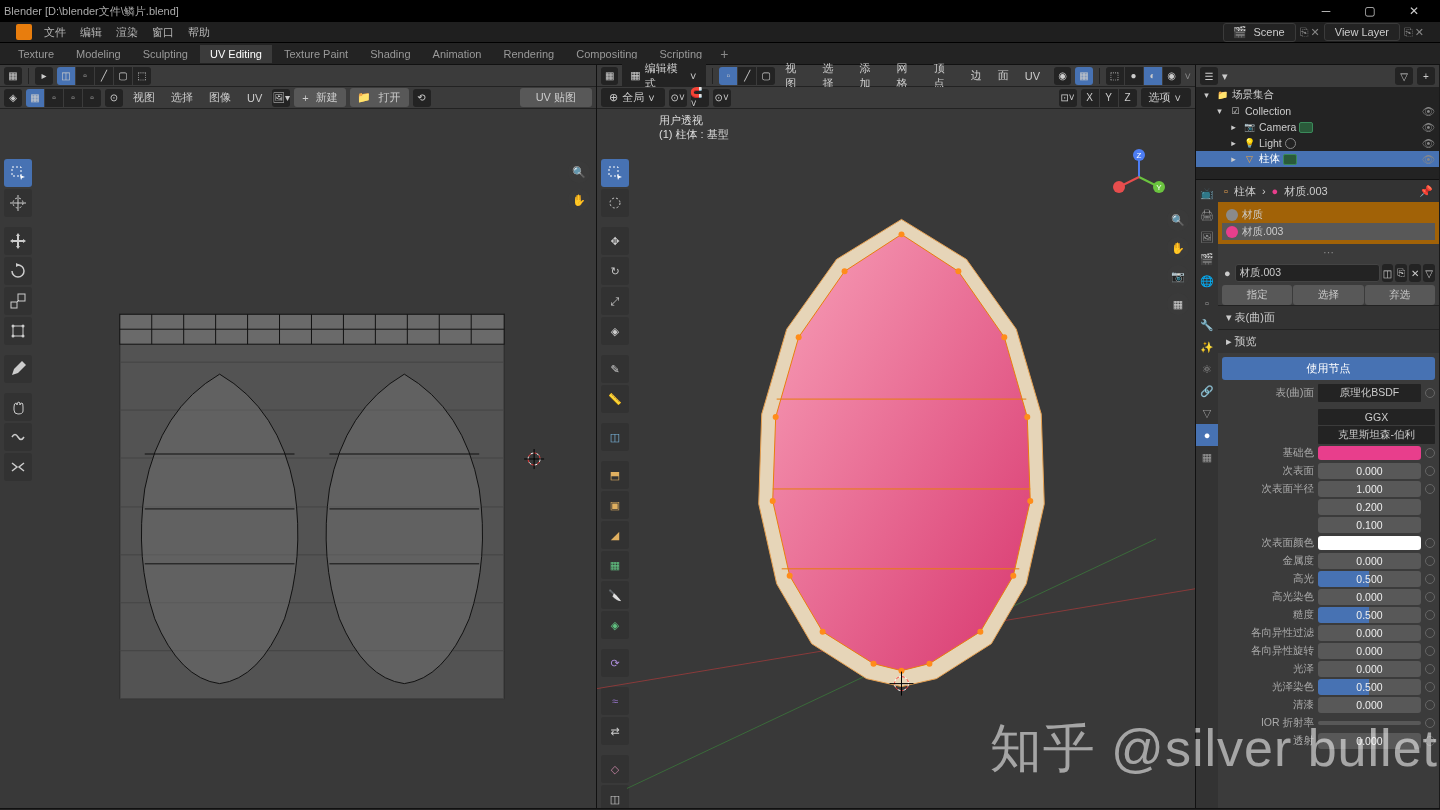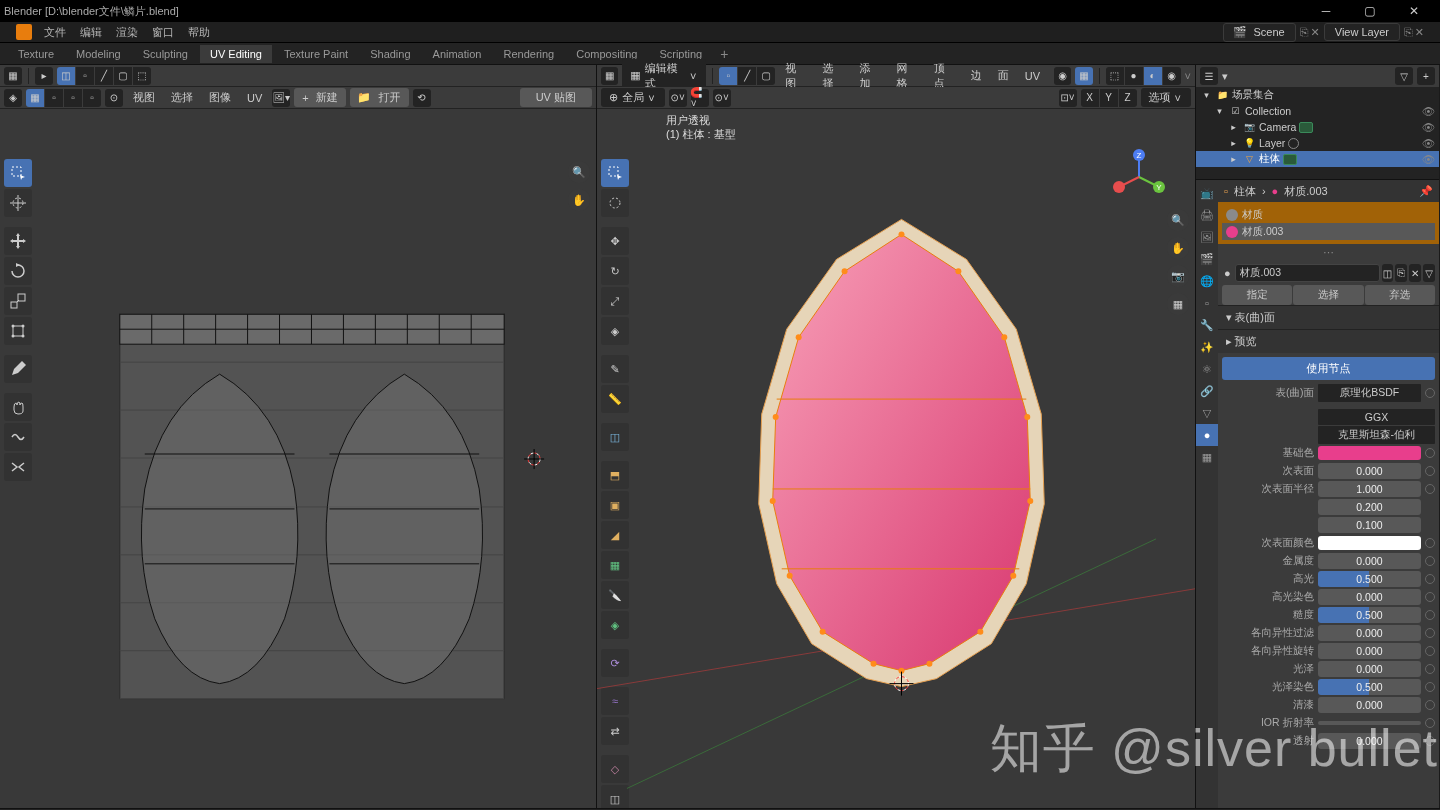--- a/index.html
+++ b/index.html
@@ -31,21 +31,21 @@
 .hdr-dropdown { background:#232323; padding:2px 10px 2px 8px; border-radius:3px; display:flex; align-items:center; gap:4px; }
 .hdr-tag { background:#585858; padding:2px 16px; border-radius:3px; margin-left:auto; }
 .left-toolbar { position:absolute; left:4px; top:50px; display:flex; flex-direction:column; gap:2px; }
 .tool-btn { width:28px; height:28px; background:#323232; border-radius:3px; display:flex; align-items:center; justify-content:center; cursor:pointer; color:#ccc; }
 .tool-btn.active { background:#4772b3; }
 .tool-btn svg { width:16px; height:16px; }
 .right-overlay { position:absolute; right:6px; top:52px; display:flex; flex-direction:column; gap:6px; align-items:center; }
 .round-btn { width:22px; height:22px; background:#3a3a3a; border-radius:50%; display:flex; align-items:center; justify-content:center; cursor:pointer; }
 .uv-canvas { flex:1; position:relative; background:#393939; overflow:hidden; }
 .vp-canvas { flex:1; position:relative; background:#393939; overflow:hidden; }
-.overlay-info { position:absolute; left:69px; top:4px; color:#ddd; font-size:11px; line-height:14px; }
+.overlay-info { position:absolute; left:62px; top:4px; color:#ddd; font-size:11px; line-height:14px; }
 .gizmo { position:absolute; right:28px; top:40px; width:56px; height:56px; }
 .sidepanel { width:243px; display:flex; flex-direction:column; background:#2b2b2b; }
 .outliner { height:115px; background:#232323; display:flex; flex-direction:column; border-bottom:1px solid #111; }
 .outliner-hdr { height:22px; background:#3b3b3b; display:flex; align-items:center; padding:0 4px; gap:4px; }
 .out-row { height:16px; display:flex; align-items:center; gap:3px; padding:0 4px; color:#ccc; font-size:10.5px; cursor:pointer; }
 .out-row.highlight { background:#4772b3; }
 .out-row .eye { margin-left:auto; color:#888; }
 .out-row .ind { display:inline-block; }
 .out-icon { width:13px; height:13px; display:inline-flex; align-items:center; justify-content:center; font-size:9px; }
 .properties { flex:1; display:flex; background:#2b2b2b; overflow:hidden; }
@@ -458,21 +458,21 @@
             <span class="out-icon">▸</span>
             <span class="out-icon" style="color:#ea8f5c">📷</span>
             <span style="color:#ccc">Camera</span>
             <span style="width:14px;height:11px;border:1px solid #3a8a5a;background:#2a5a3a;border-radius:2px;"></span>
             <span class="eye">👁</span>
           </div>
           <div class="out-row">
             <span class="ind" style="width:24px;"></span>
             <span class="out-icon">▸</span>
             <span class="out-icon" style="color:#6cc06c">💡</span>
-            <span style="color:#ccc">Layer</span>
+            <span style="color:#ccc">Light</span>
             <span style="width:11px;height:11px;border:1px solid #888;border-radius:50%;"></span>
             <span class="eye">👁</span>
           </div>
           <div class="out-row highlight">
             <span class="ind" style="width:24px;"></span>
             <span class="out-icon">▸</span>
             <span class="out-icon" style="color:#f4a742">▽</span>
             <span style="color:#fff">柱体</span>
             <span style="width:14px;height:11px;border:1px solid #3a8a5a;background:#2a5a3a;border-radius:2px;"></span>
             <span class="eye">👁</span>

